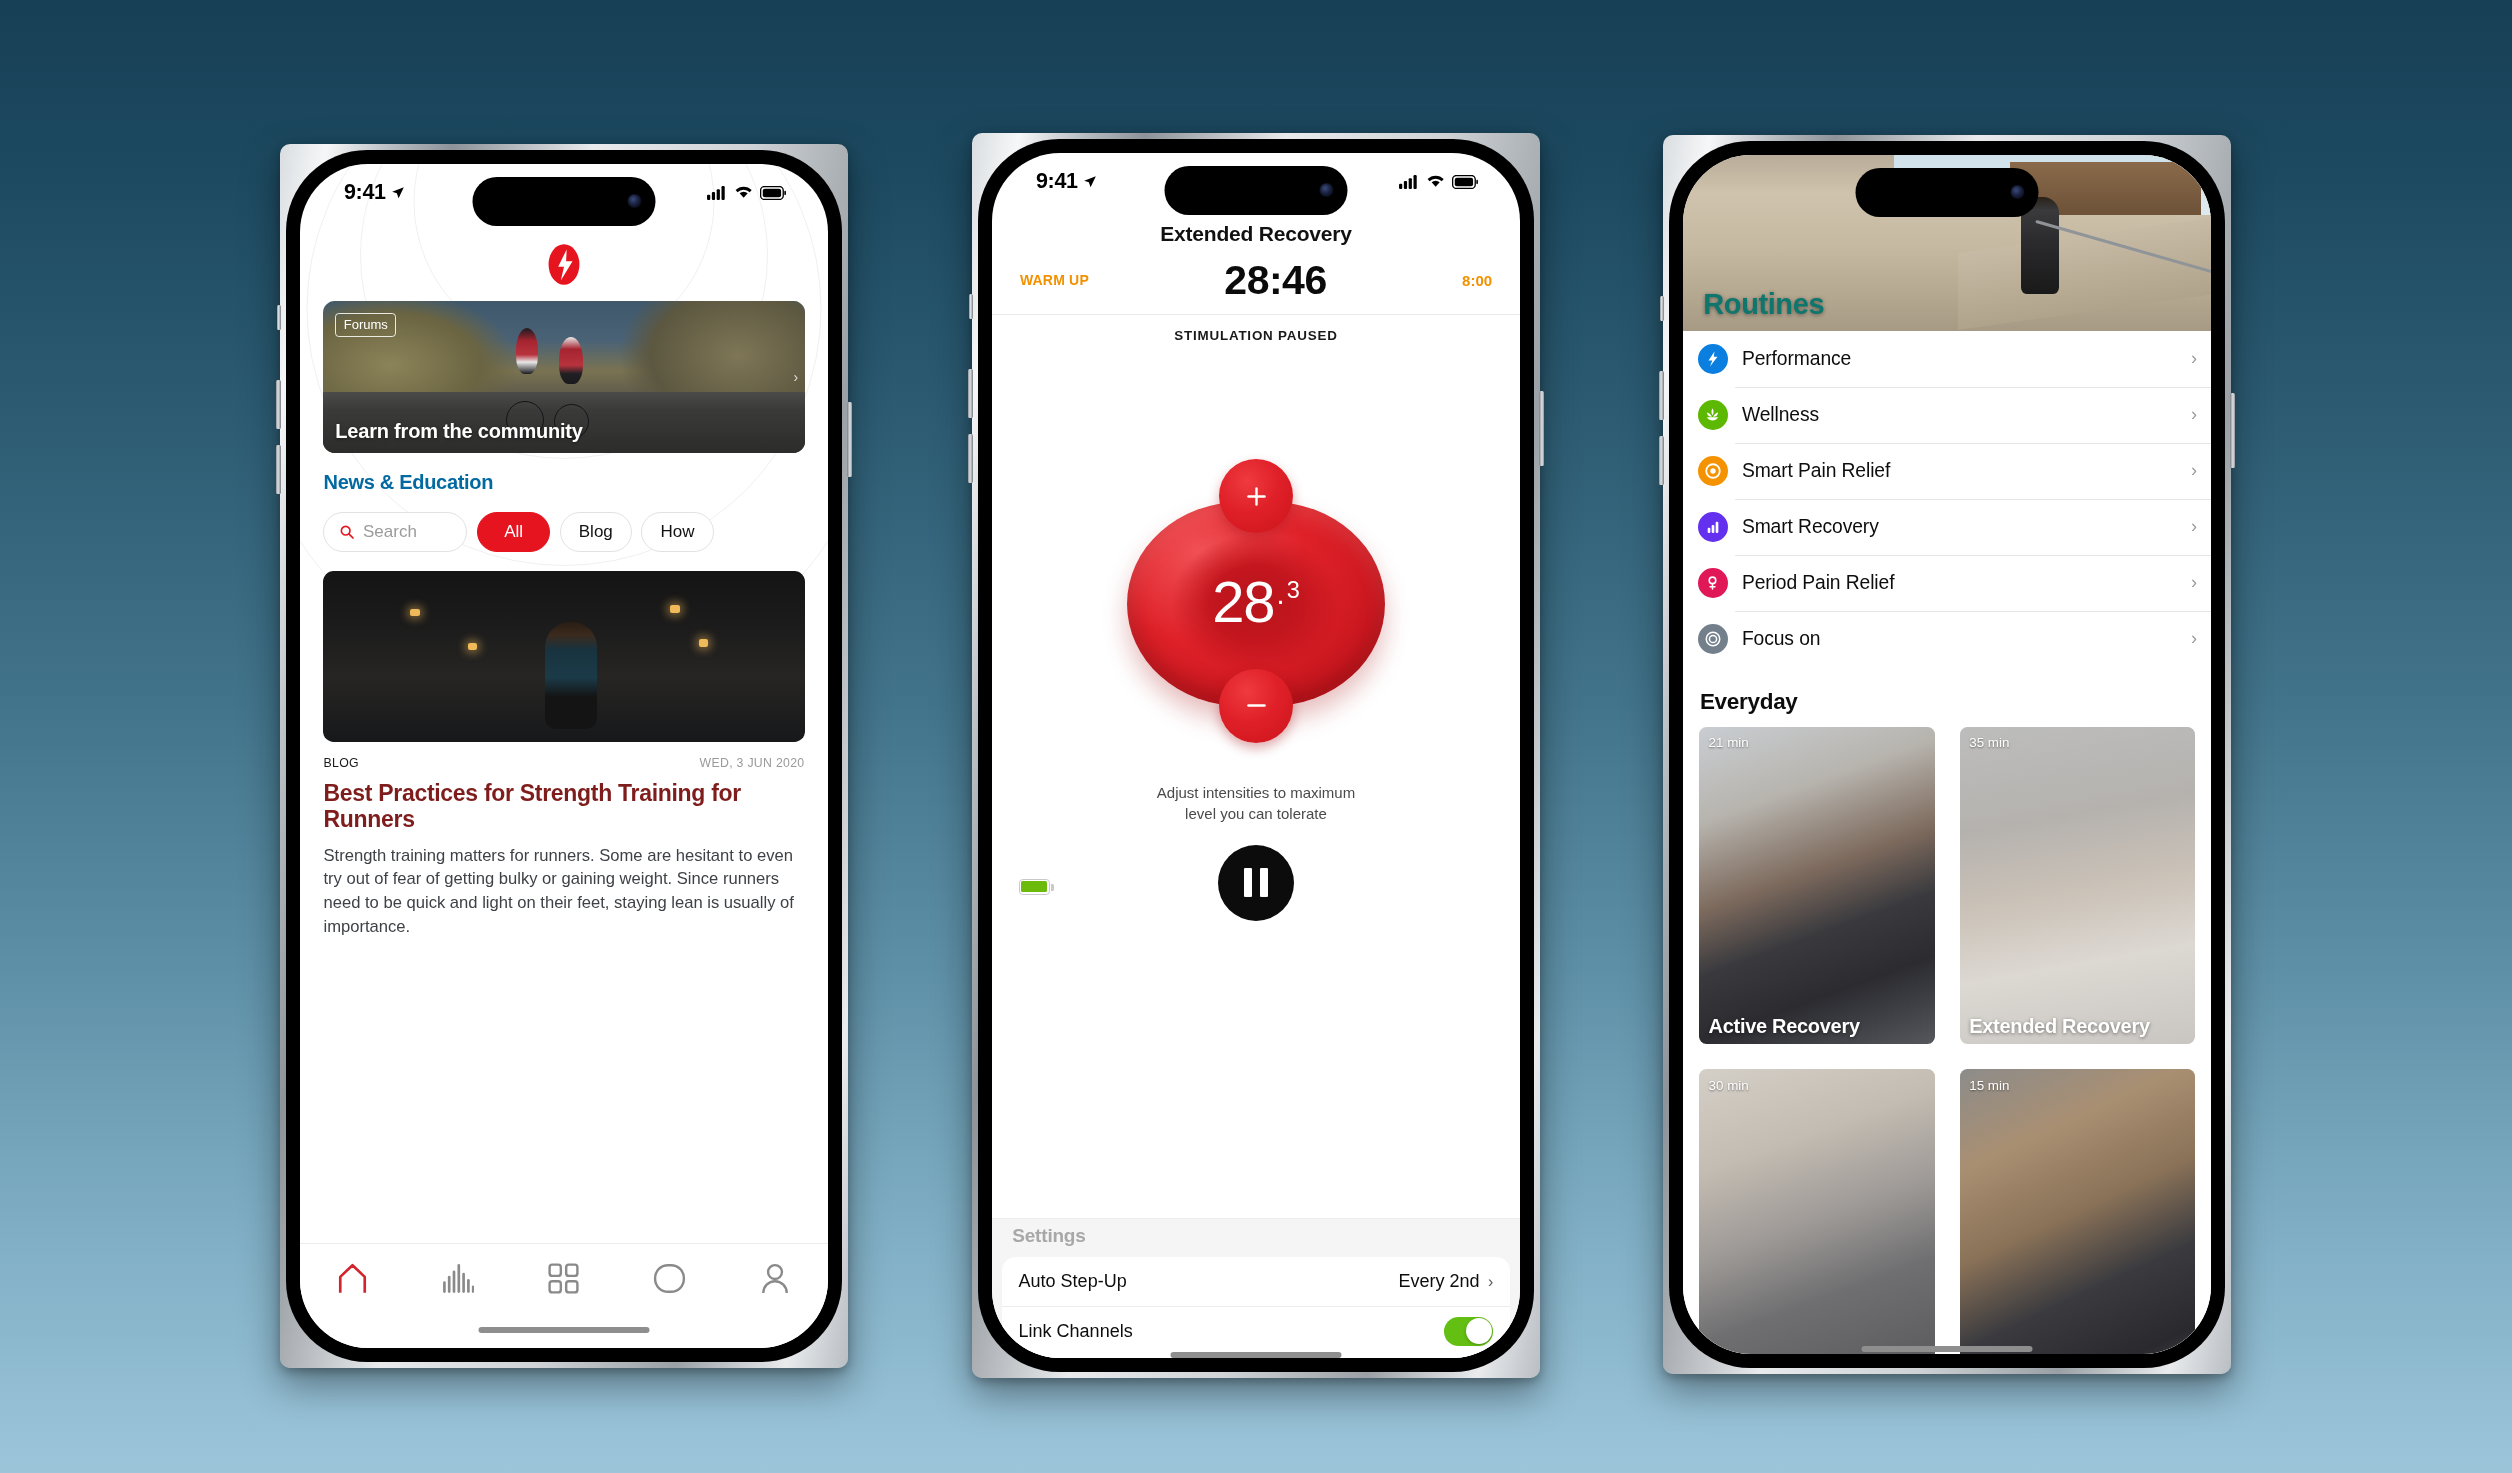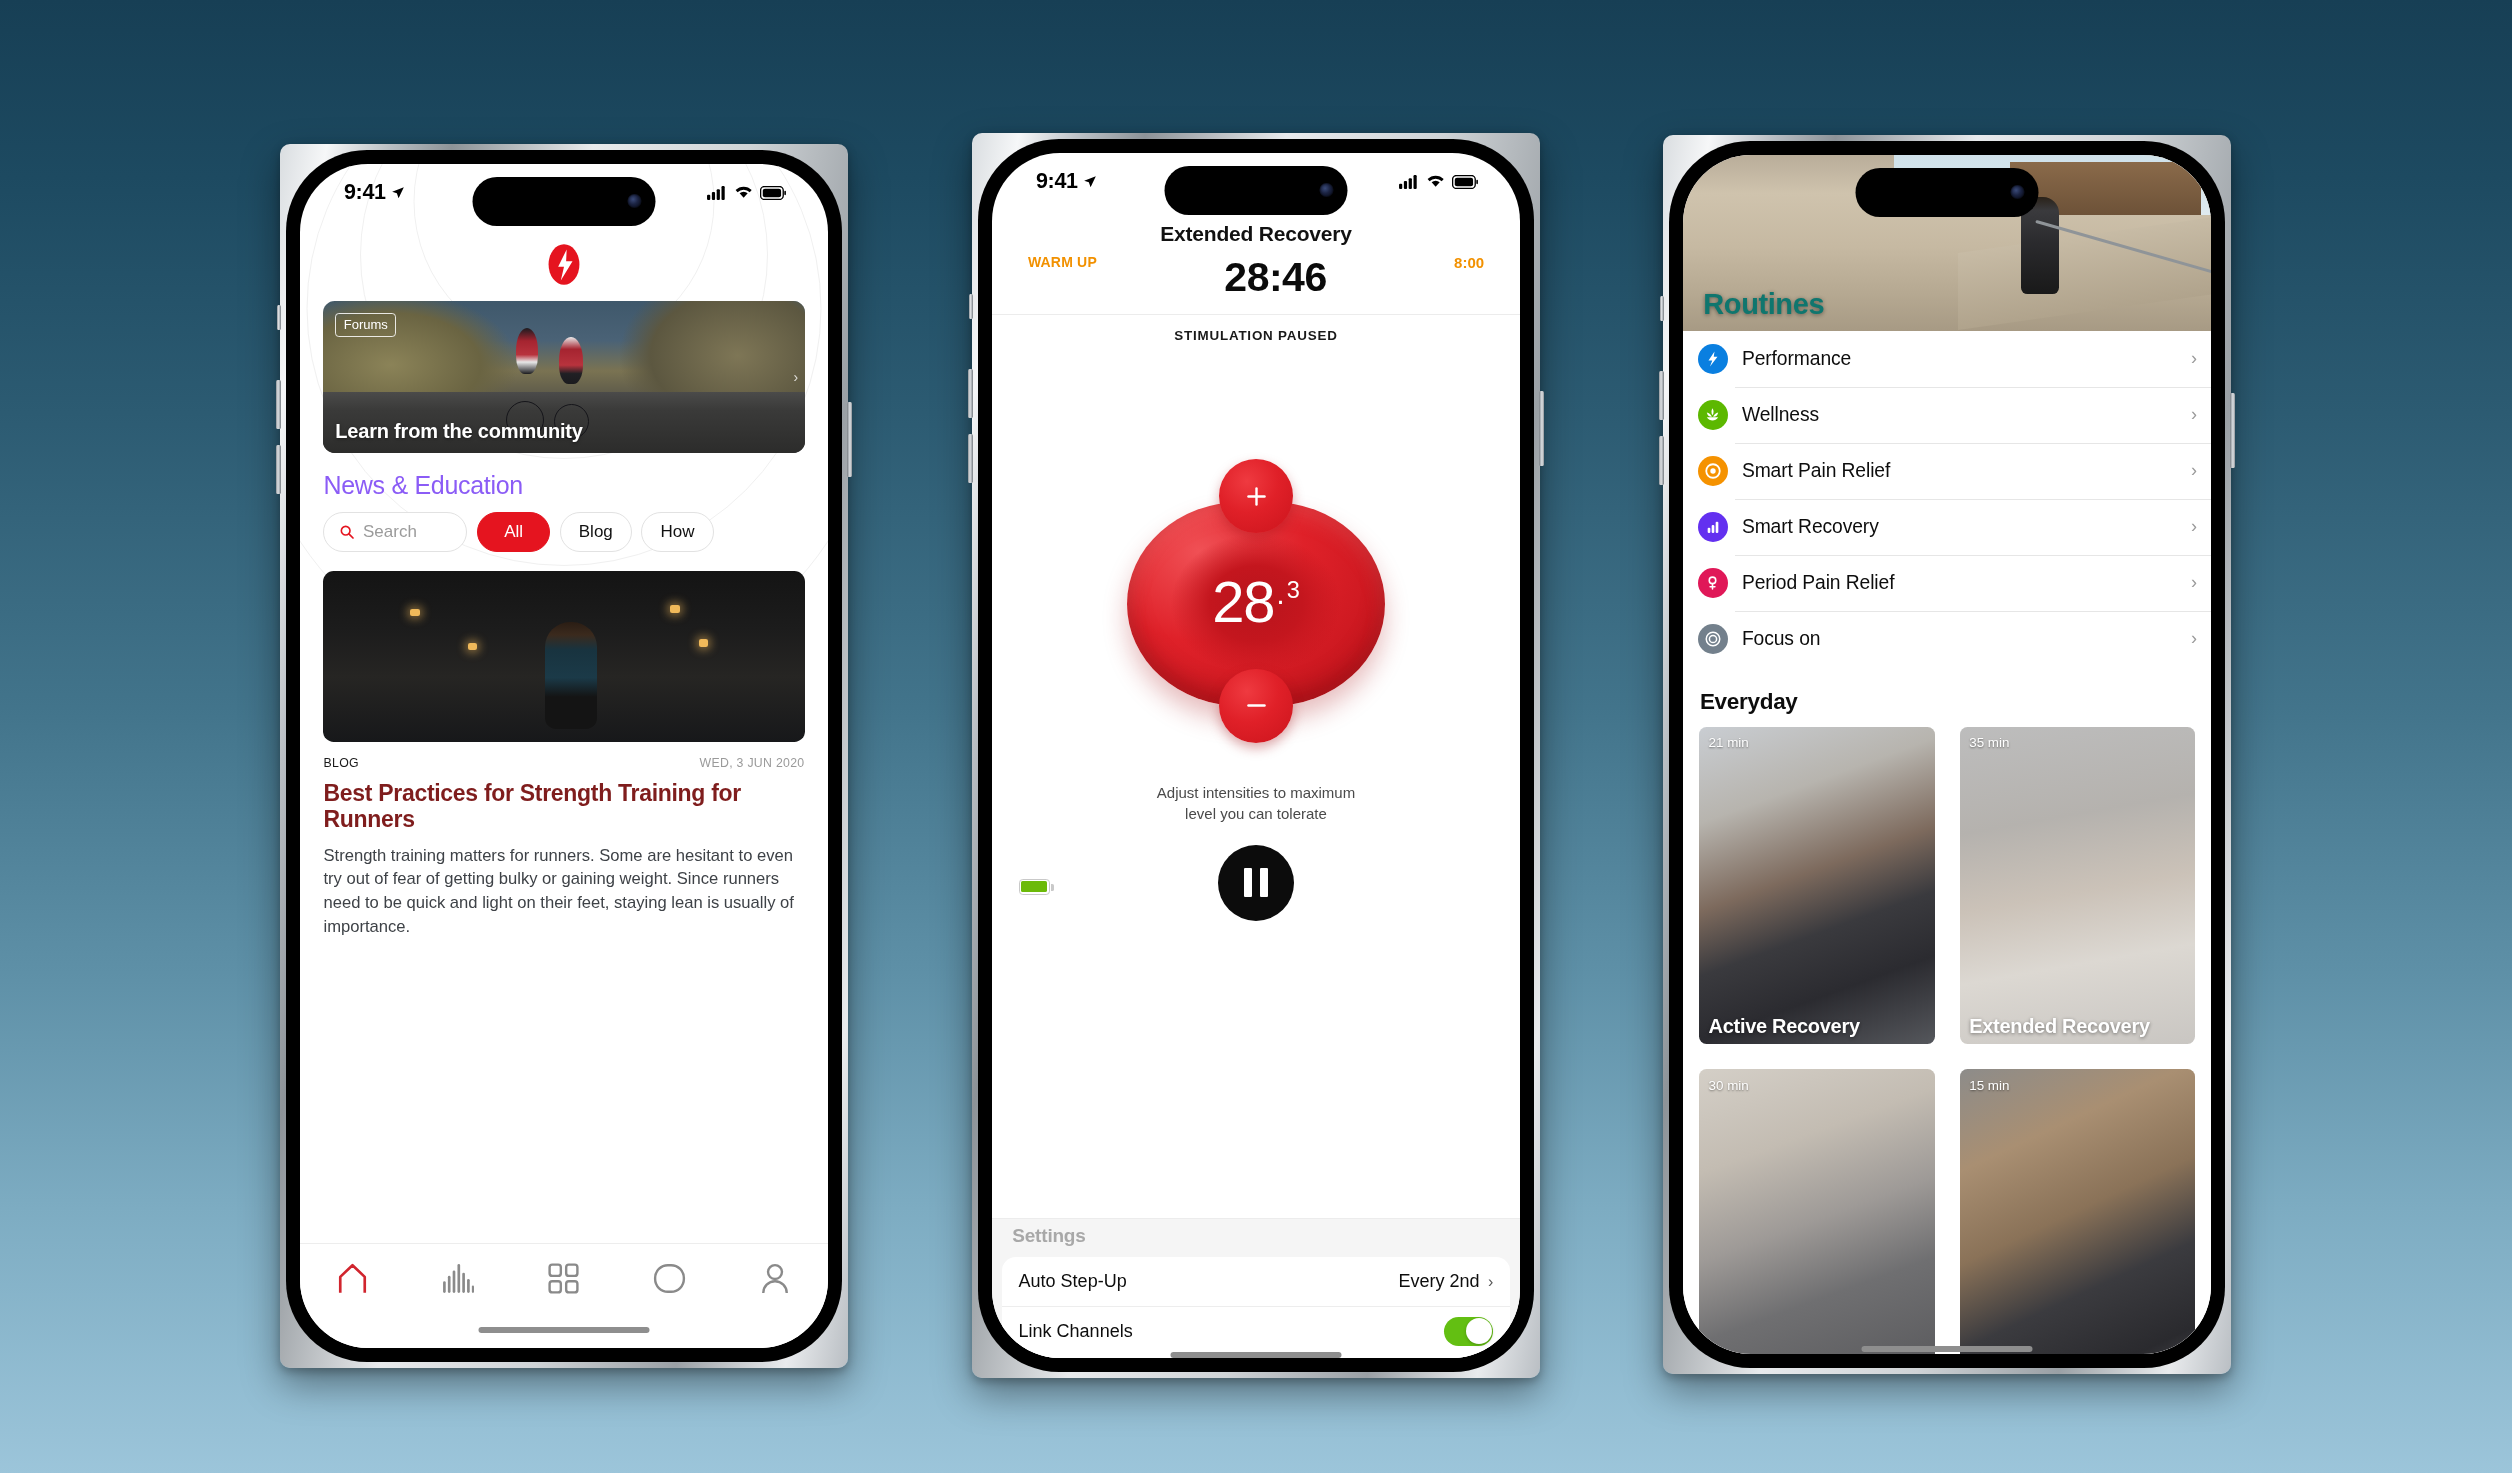--- a/index.html
+++ b/index.html
@@ -125,21 +125,21 @@
     color: #fff; font-size: 20px; font-weight: 700; letter-spacing: -0.2px;
     text-shadow: 0 1.1px 3.2px rgba(0,0,0,0.5);
   }
   .hero-chev {
     position: absolute; right: 6.4px; top: 50%; transform: translateY(-50%);
     color: rgba(255,255,255,0.8); font-size: 14px;
   }
 
   .sec-head {
     position: absolute; left: 23.6px; top: 307px;
-    font-size: 25px; font-weight: 400; letter-spacing: -0.3px; z-index: 20; color: #8b5cf6;
+    font-size: 20px; font-weight: 700; letter-spacing: -0.3px; z-index: 20; color: #0369a1;
   }
   .chiprow {
     position: absolute; left: 23.6px; top: 348px; right: 0; height: 40px;
     display: flex; gap: 9.7px; align-items: center; z-index: 20;
   }
   .chip {
     height: 40px; border-radius: 20px; display: flex; align-items: center;
     justify-content: center; font-size: 17px; font-weight: 500;
     border: 1.1px solid #e2e2e2; background: #fff; color: #111;
     padding: 0 18px; white-space: nowrap; flex: none;
@@ -189,22 +189,22 @@
     z-index: 26;
   }
 
   
   .p2-title {
     position: absolute; left: 0; right: 0; top: 69px; text-align: center;
     font-size: 21px; font-weight: 700; letter-spacing: -0.2px; color: #111; z-index: 20;
   }
   .p2-timerrow {
     position: absolute; left: 0; right: 0; top: 101px; height: 53px; z-index: 20;
-    display: flex; justify-content: space-between;
-    padding: 0 36px;
+    display: flex; align-items: center; justify-content: space-between;
+    padding: 0 28px;
   }
   .p2-warm { font-size: 14px; font-weight: 700; color: #f29100; letter-spacing: 0.2px; }
   .p2-clock { font-size: 41px; font-weight: 700; letter-spacing: -0.5px; color: #0b0b0b; }
   .p2-remain { font-size: 15px; font-weight: 600; color: #f29100; }
   .p2-div {
     position: absolute; left: 0; right: 0; top: 161px; height: 1.1px;
     background: #ececec; z-index: 20;
   }
   .p2-status {
     position: absolute; left: 0; right: 0; top: 175px; text-align: center;

